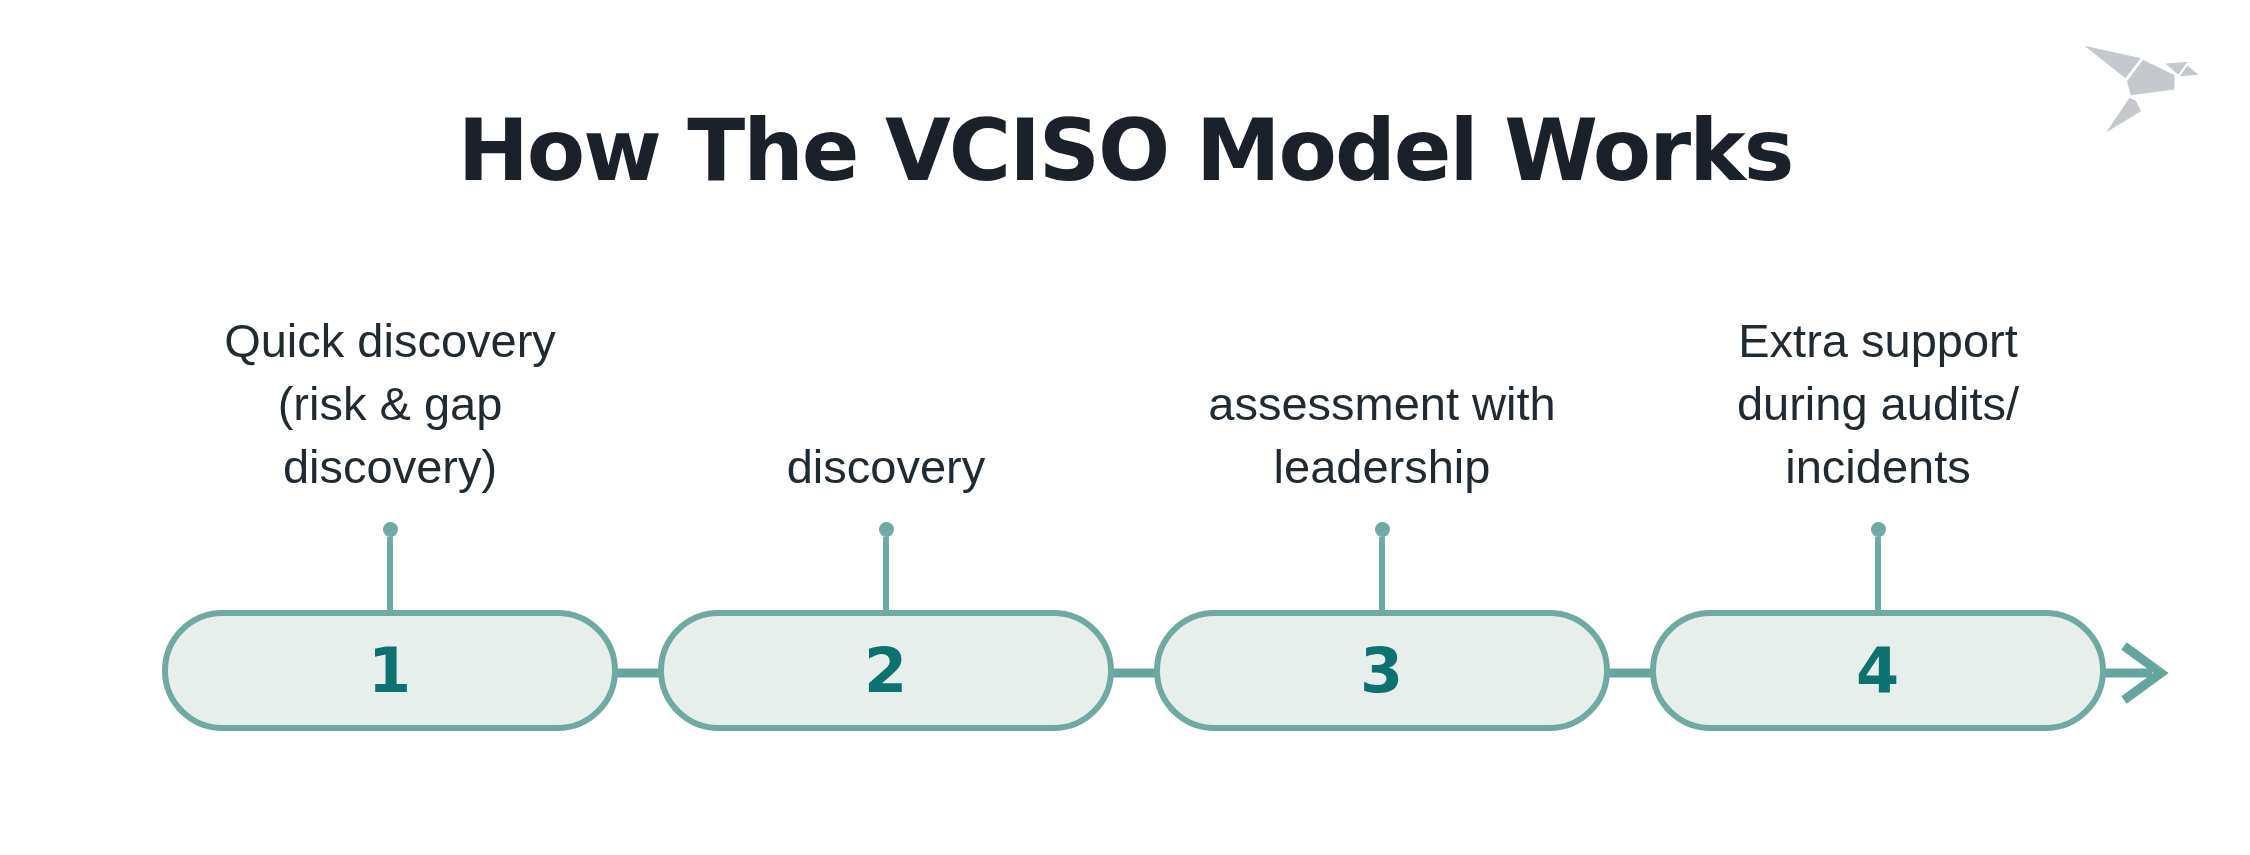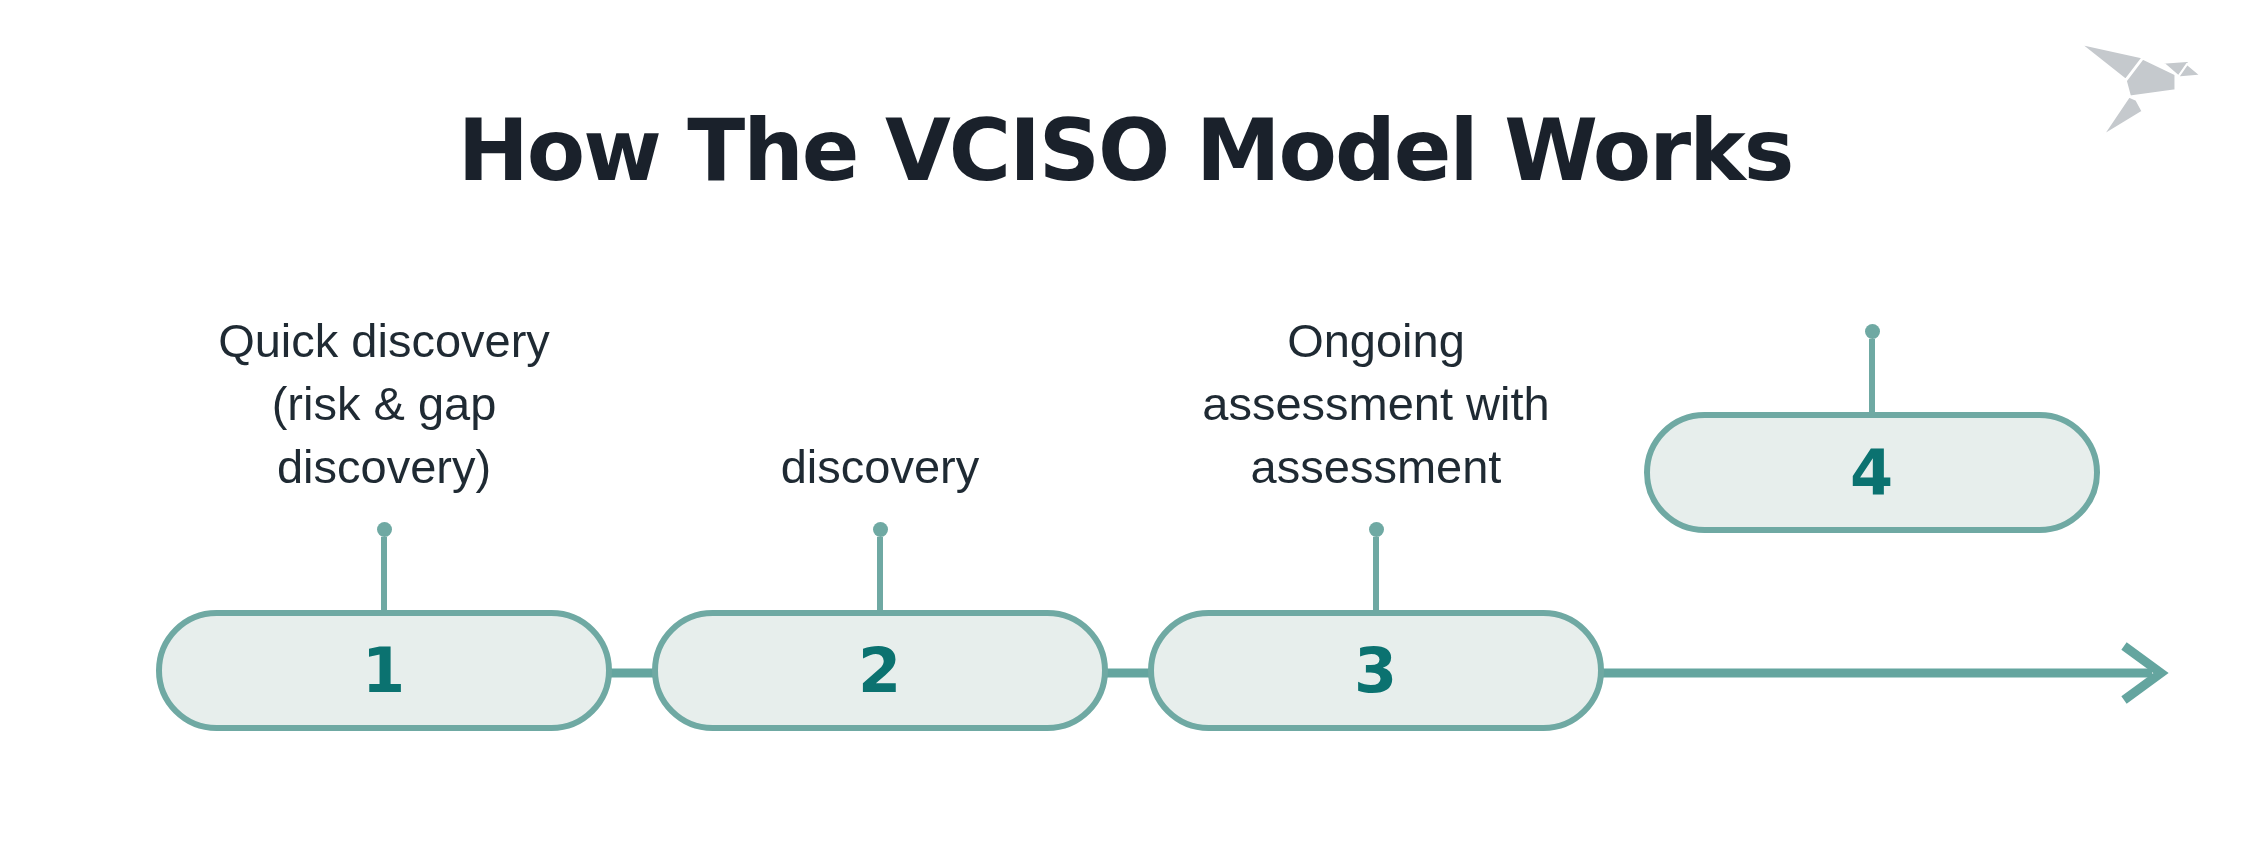--- a/index.html
+++ b/index.html
@@ -10,22 +10,22 @@
   .canvas{position:absolute;inset:0;background:#ffffff;}
   .title{
     position:absolute;top:104px;left:0;width:2250px;text-align:center;
     font-family:"DejaVu Sans",sans-serif;font-weight:bold;font-size:85px;
     letter-spacing:-2px;color:#1A212B;line-height:1.1;white-space:nowrap;
   }
   .logo{position:absolute;top:28px;left:2058px;width:180px;height:150px;}
   
   .timeline-svg{position:absolute;inset:0;z-index:0;}
   .steps{
-    position:absolute;left:156px;top:300px;width:1944px;
-    display:flex;z-index:1;justify-content:space-between;
+    position:absolute;left:162px;top:300px;width:1944px;
+    display:flex;gap:40px;z-index:1;
   }
   .step{width:456px;display:flex;flex-direction:column;align-items:center;position:relative;z-index:1;}
   .step-label{
     height:198px;display:flex;flex-direction:column;justify-content:flex-end;
     text-align:center;font-size:47px;line-height:63px;color:#1F2A33;
   }
   .stem-dot{margin-top:24px;width:15px;height:15px;border-radius:50%;background:#6FA9A3;}
   .stem-line{width:6px;height:73px;background:#6FA9A3;}
   .pill{
     box-sizing:border-box;width:456px;height:121px;background:#E7EEEC;
@@ -80,32 +80,36 @@
       </div>
       <div class="stem-dot"></div>
       <div class="stem-line"></div>
       <div class="pill">
         <span class="step-number">2</span>
       </div>
     </div>
 
     <div class="step">
       <div class="step-label">
-        <div>Ongoing</div>
         <div>assessment with</div>
-        <div>assessment</div>
+        <div>leadership</div>
       </div>
       <div class="stem-dot"></div>
       <div class="stem-line"></div>
       <div class="pill">
         <span class="step-number">3</span>
       </div>
     </div>
 
     <div class="step">
+      <div class="step-label">
+        <div>Extra support</div>
+        <div>during audits/</div>
+        <div>incidents</div>
+      </div>
       <div class="stem-dot"></div>
       <div class="stem-line"></div>
       <div class="pill">
         <span class="step-number">4</span>
       </div>
     </div>
 
   </div>
 </div>
 

